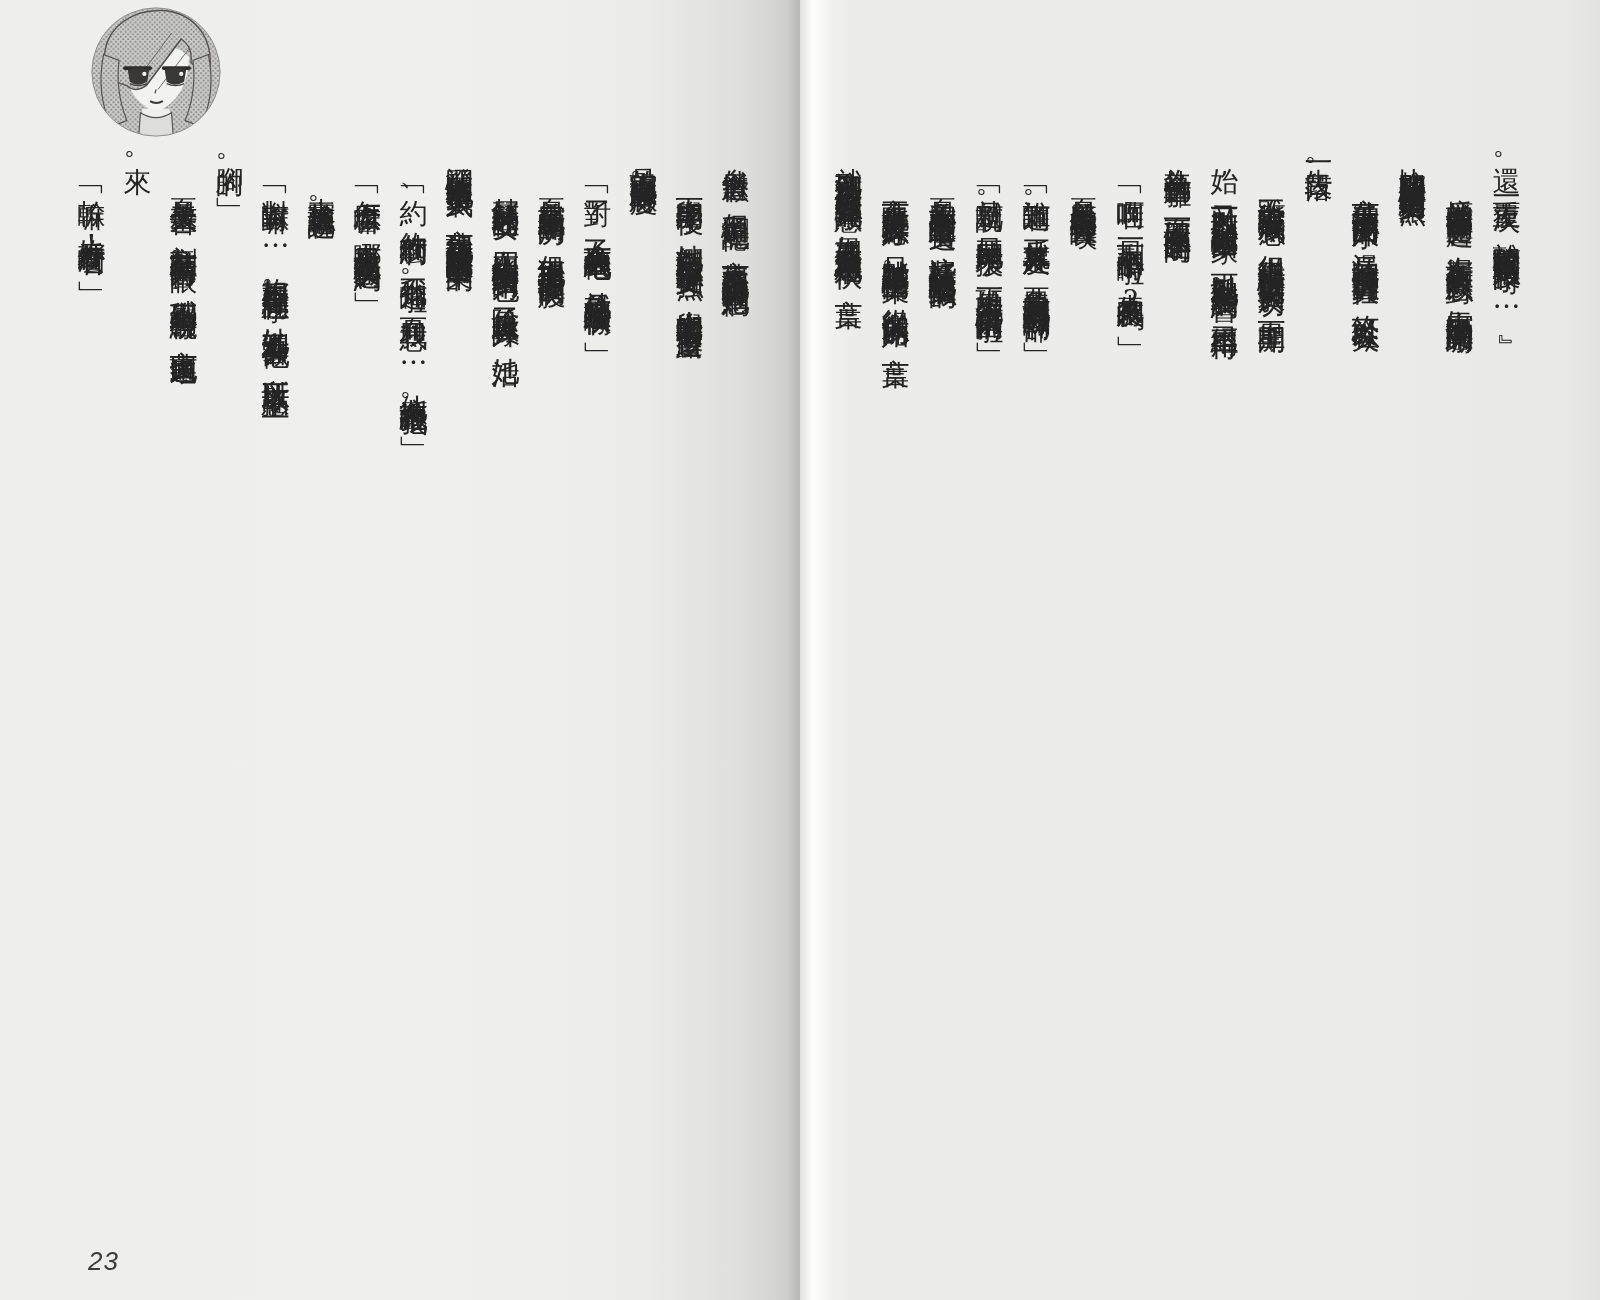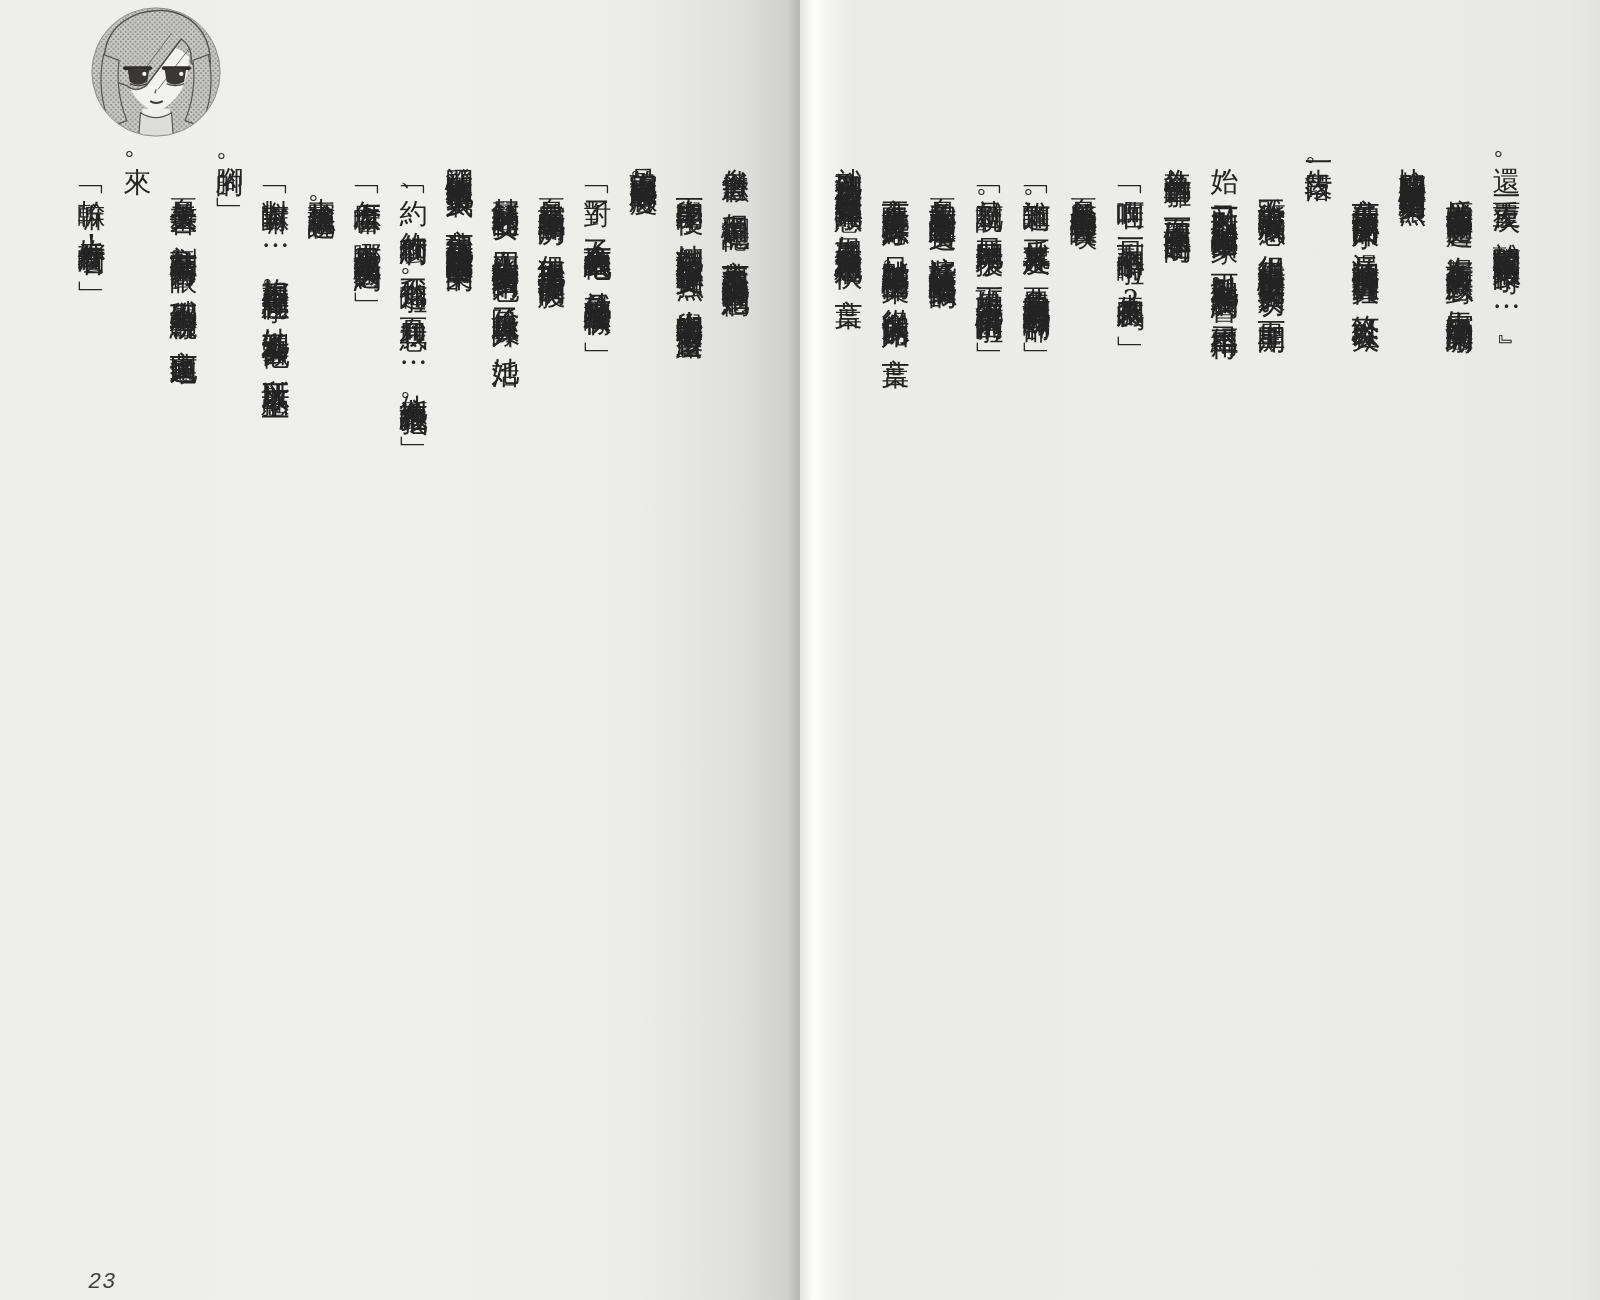--- a/index.html
+++ b/index.html
@@ -41,26 +41,25 @@
     color: #242424;
     text-align: left;
   }
   .text-right { right: 70px;  width: 706px; line-height: 47px; }
   .text-left  { left: 66px;   width: 692px; line-height: 46px; }
   .tline {  }
   .tline.indent { text-indent: 30px; }
   
   .folio {
     position: absolute;
-    font-family: Liberation Mono, monospace;
+    font-family: Liberation Sans, sans-serif;
     font-style: italic;
-    font-size: 22px;
+    font-size: 26px;
     color: #3c3c3c;
     letter-spacing: 1px;
-    margin-top: 24px;
   }
   .folio-left  { left: 88px;   top: 1246px; }
   
   .avatar { position: absolute; }
   .avatar-left  { left: 88px;   top: 4px; width: 136px; height: 136px; }
   .avatar svg { display: block; width: 100%; height: 100%; }
 </style>
 </head>
 <body>
 

